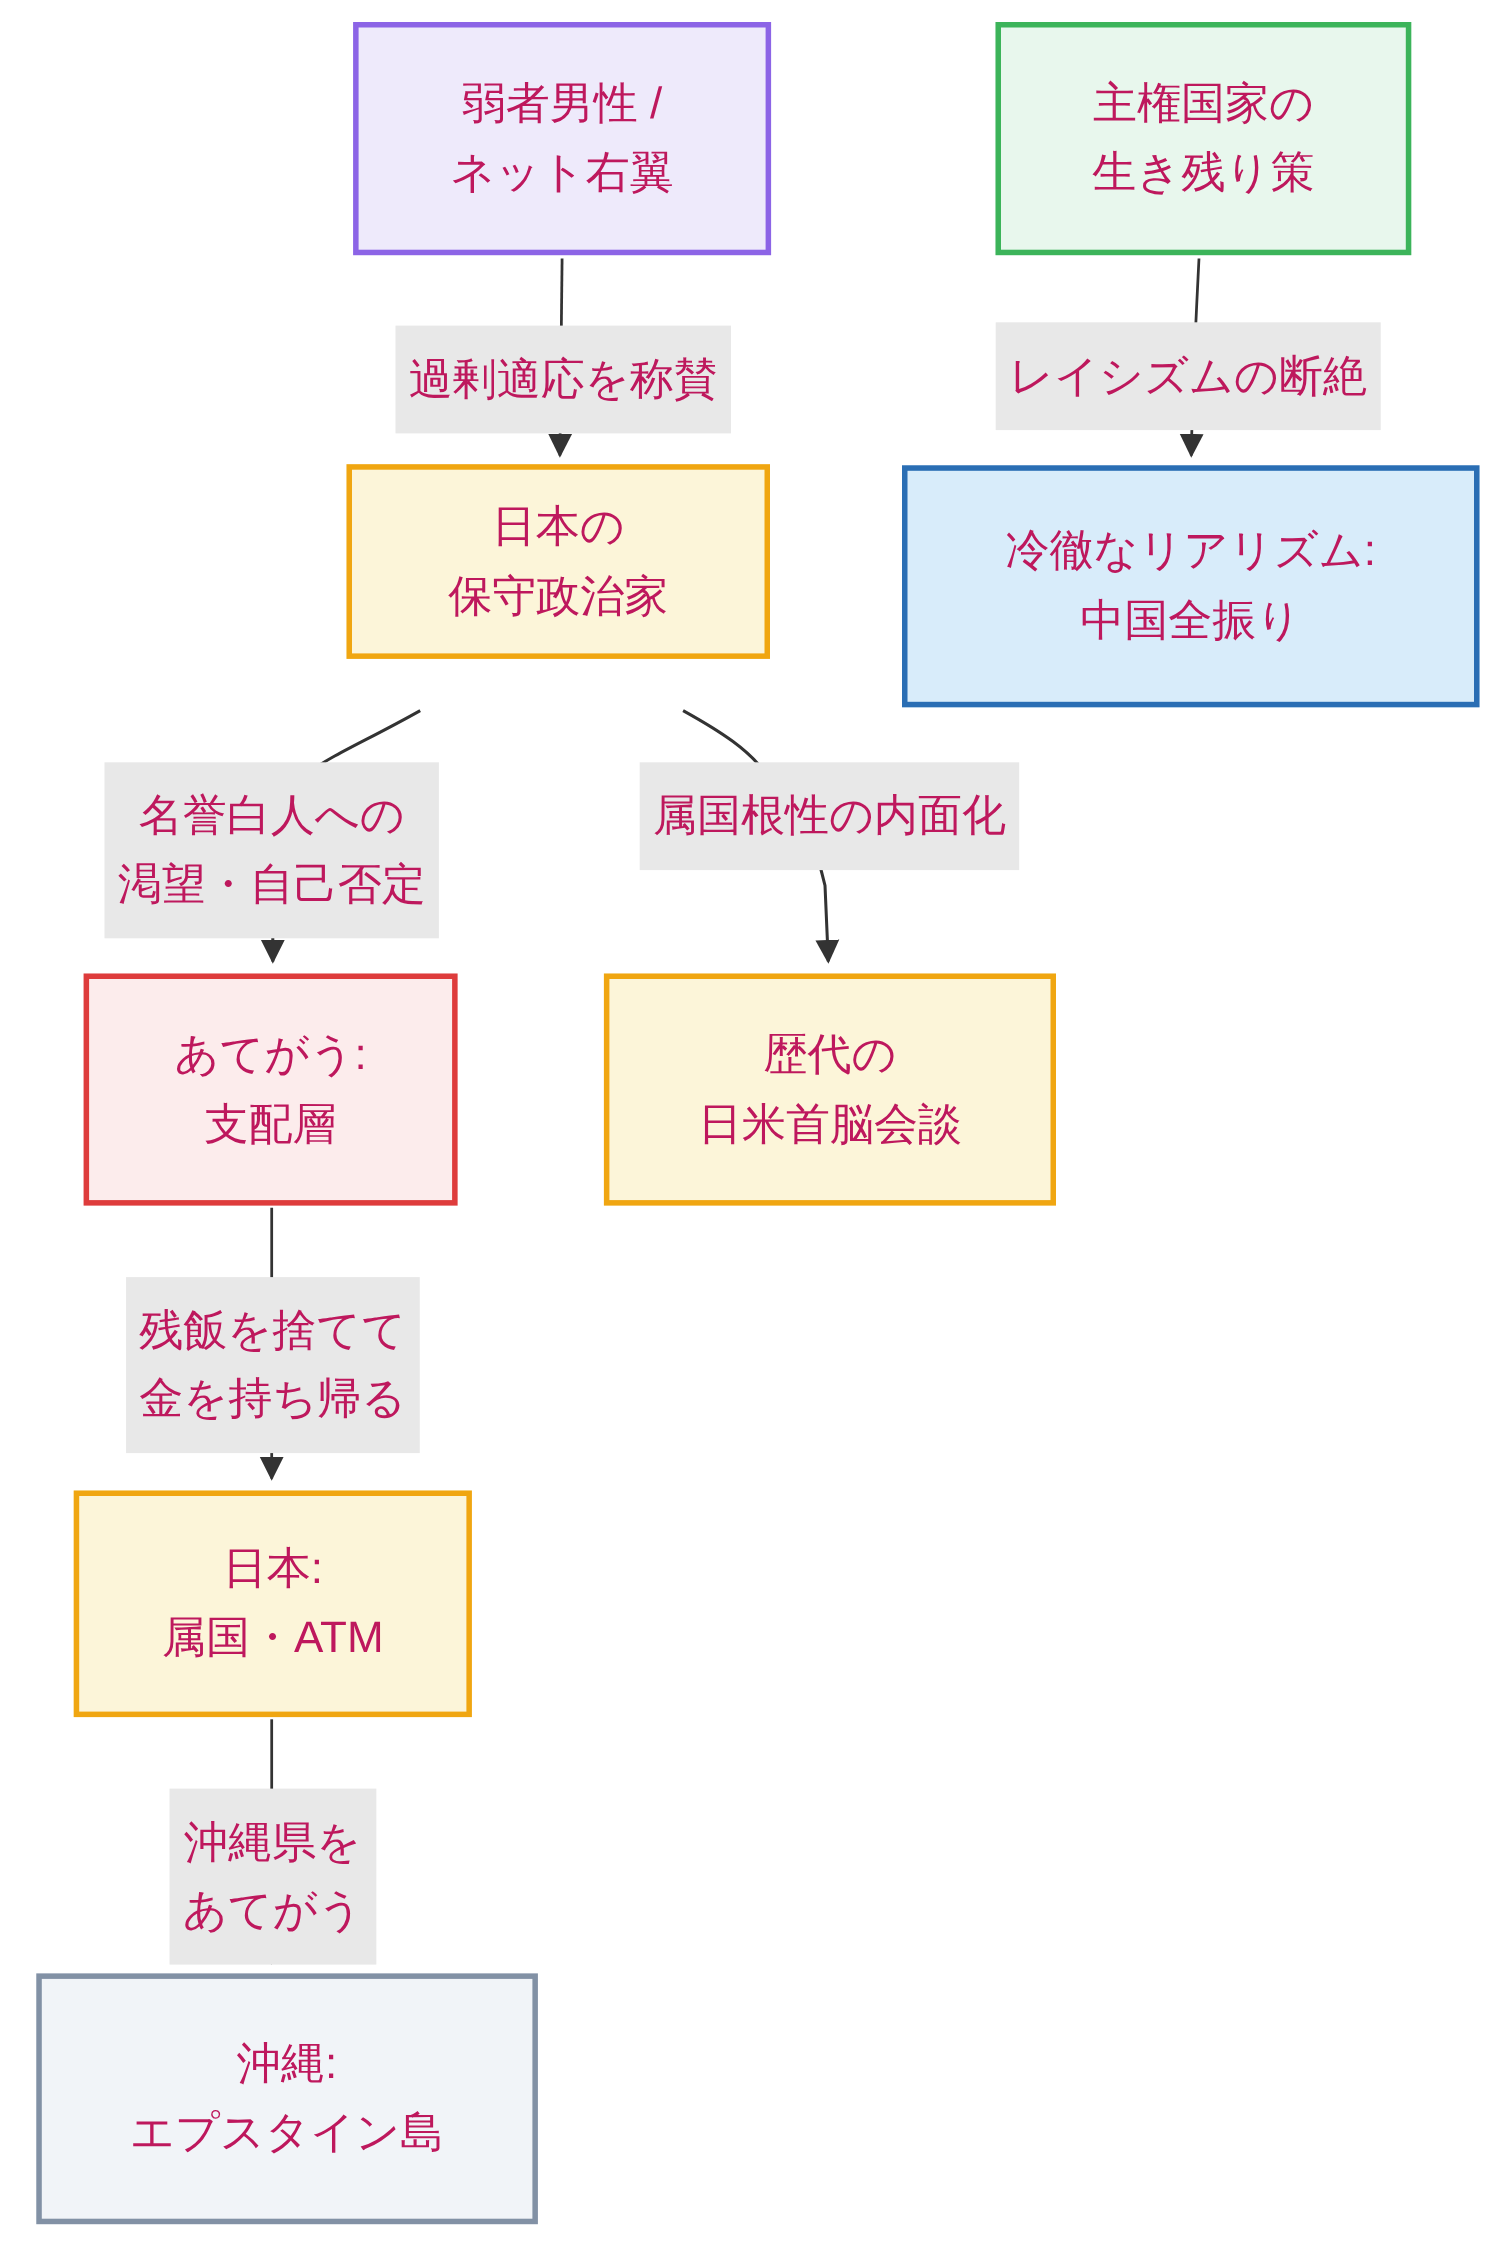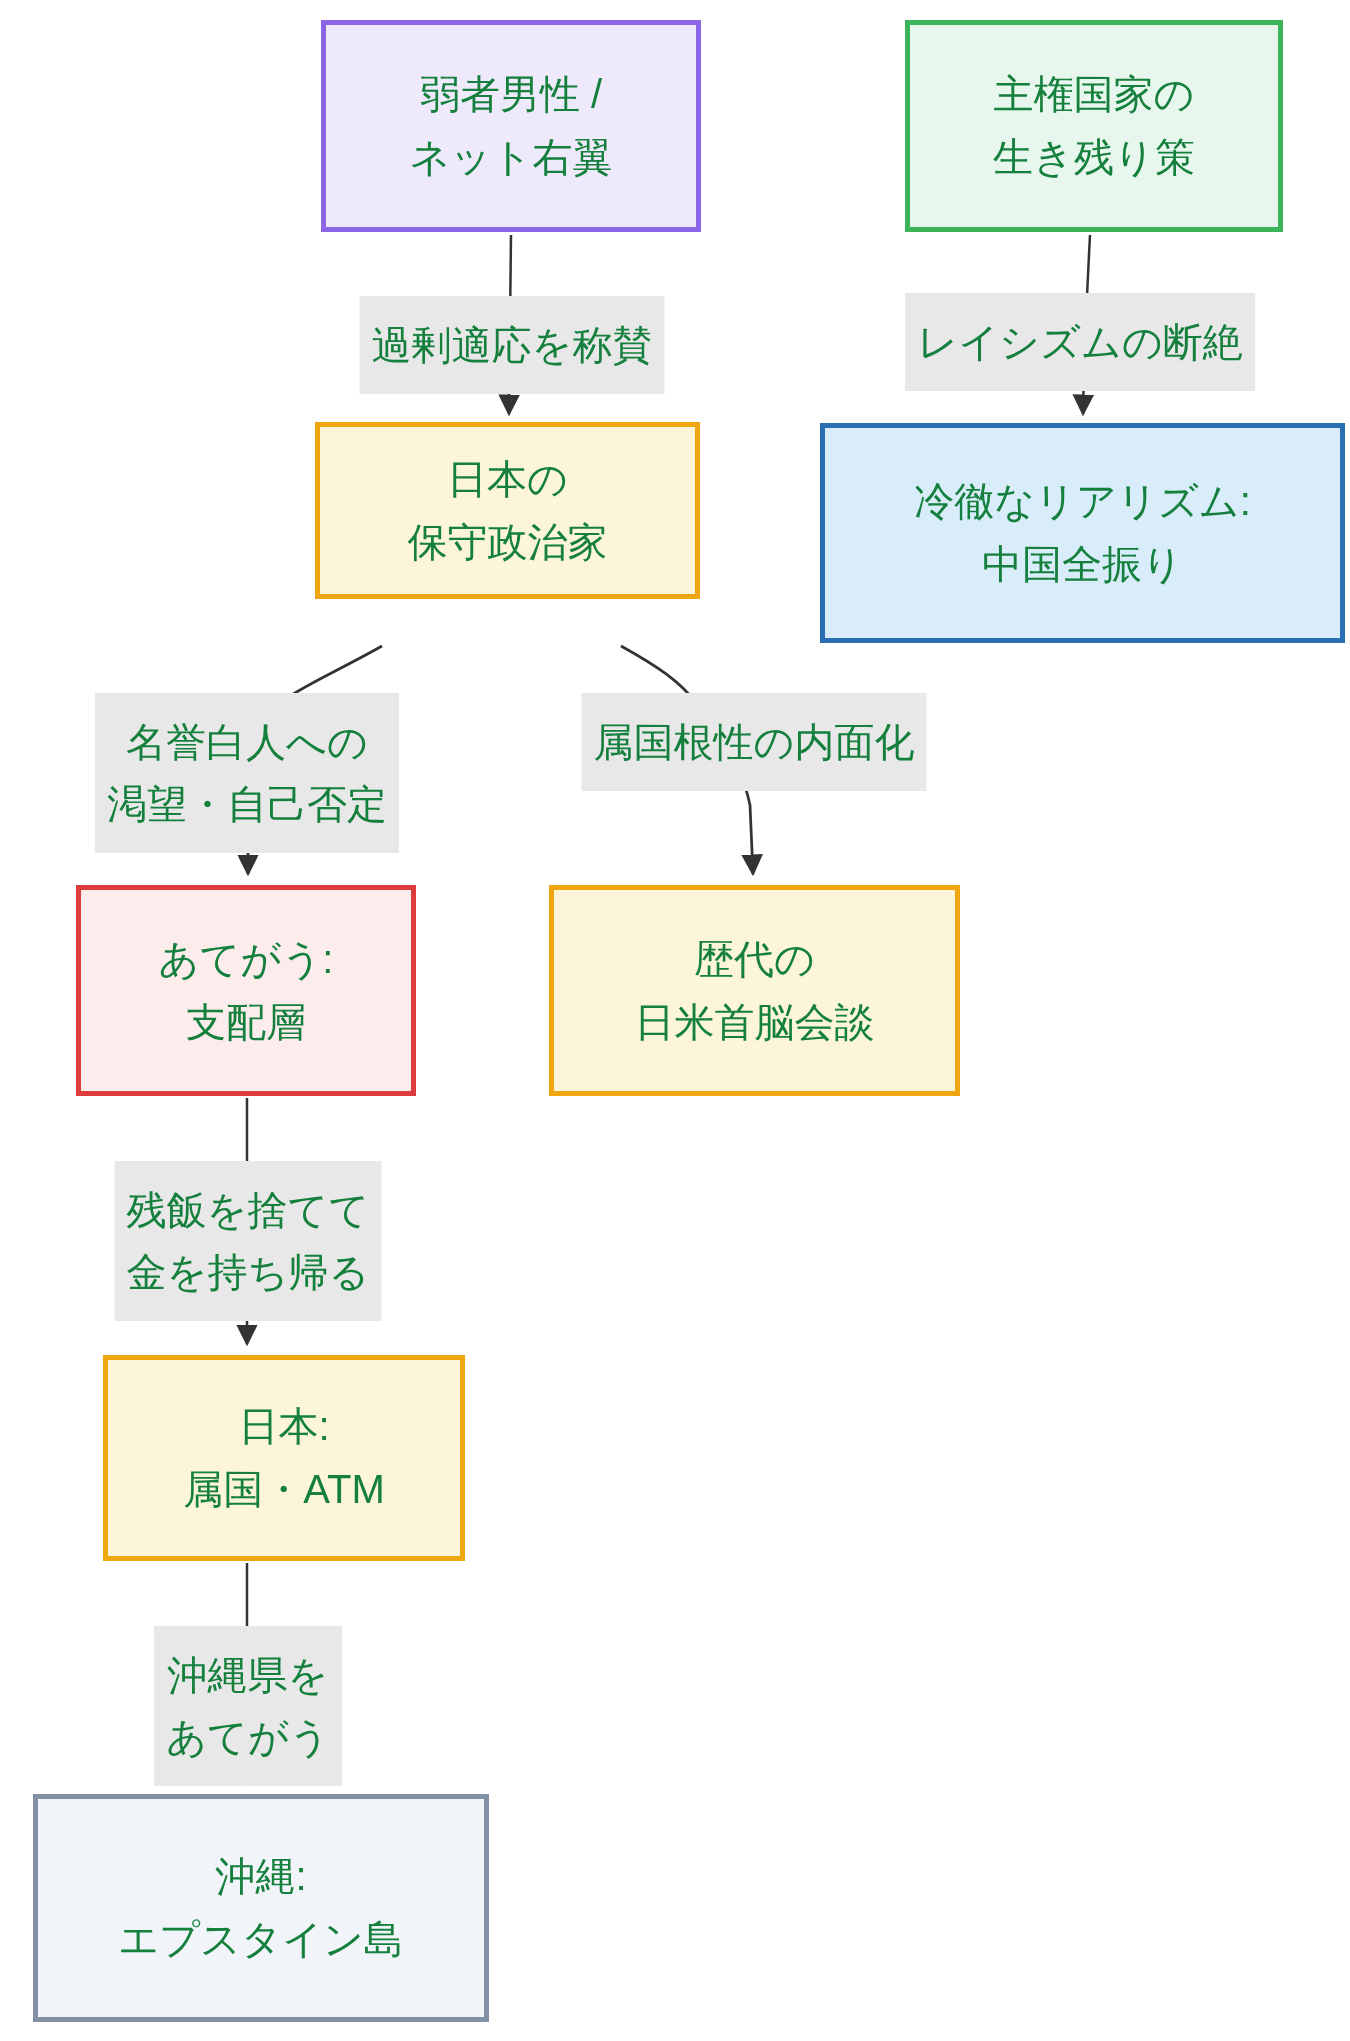--- a/index.html
+++ b/index.html
@@ -1,21 +1,21 @@
 <!DOCTYPE html>
 <html><head>
 <meta charset="utf-8">
 <style>
   html,body{margin:0;padding:0;background:#ffffff;}
   #canvas{
     position:relative;
     width:1350px;height:2041px;
     background:#ffffff;
     font-family:"Liberation Sans","DejaVu Sans",sans-serif;
-    color:#15803d;
+    color:#be185d;
     overflow:hidden;
   }
   .edges-svg{position:absolute;left:0;top:0;width:1350px;height:2041px;}
   .node{
     position:absolute;
     box-sizing:border-box;
     display:flex;flex-direction:column;
     align-items:center;justify-content:center;
     text-align:center;
     font-size:40px;line-height:63px;
@@ -79,21 +79,21 @@
   <div class="node node-red" style="left:76px;top:885px;width:340px;height:211px;">
     <span>あてがう:</span>
     <span>支配層</span>
   </div>
 
   <div class="node node-yellow" style="left:549px;top:885px;width:411px;height:211px;">
     <span>歴代の</span>
     <span>日米首脳会談</span>
   </div>
 
-  <div class="node node-yellow" style="left:67px;top:1355px;width:362px;height:206px;margin-left:36px;">
+  <div class="node node-yellow" style="left:67px;top:1355px;width:362px;height:206px;">
     <span>日本:</span>
     <span>属国・ATM</span>
   </div>
 
   <div class="node node-gray" style="left:19px;top:1794px;width:456px;height:228px;">
     <span>沖縄:</span>
     <span>エプスタイン島</span>
   </div>
 
   <div class="edge-label" style="left:512px;top:296px;">

